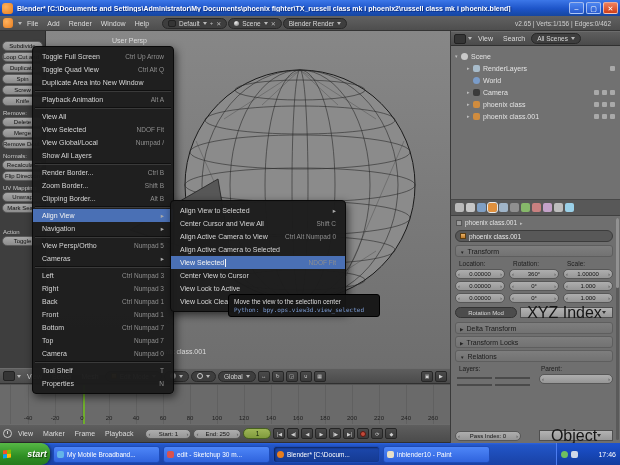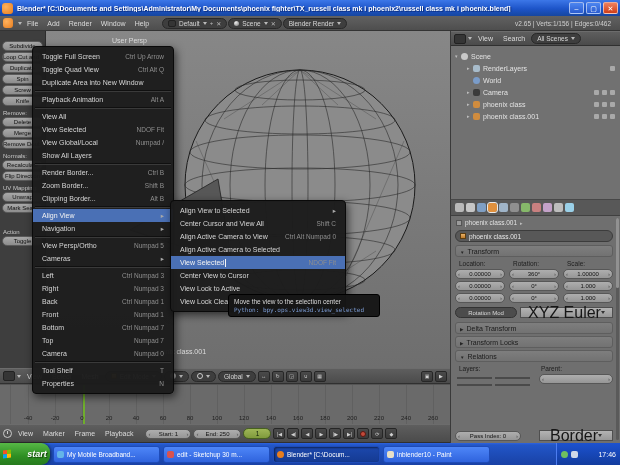--- a/index.html
+++ b/index.html
@@ -389,21 +389,21 @@
     <span class="pr nf" style="left:112px;top:69px;width:50px">1.00000</span>
     <span class="pr nf" style="left:4px;top:81px;width:50px">0.00000</span>
     <span class="pr nf" style="left:58px;top:81px;width:50px">0°</span>
     <span class="pr nf" style="left:112px;top:81px;width:50px">1.000</span>
     <span class="pr nf" style="left:4px;top:93px;width:50px">0.00000</span>
     <span class="pr nf" style="left:58px;top:93px;width:50px">0°</span>
     <span class="pr nf" style="left:112px;top:93px;width:50px">1.000</span>
 
     <span class="pr darkpill" style="left:4px;top:107px;width:62px">Rotation Mod</span>
     <span class="pr lightpill" style="left:69px;top:107px;width:93px;height:11px;justify-content:center">
-      <span>XYZ Euler</span>
+      <span>XYZ Index</span>
         <span class="dd"></span>
     </span>
 
     <div class="pr" style="left:4px;top:122px;width:158px">
       <span class="psec">
           <span class="trir"></span>
           <span>Delta Transform</span>
         </span>
     </div>
     <div class="pr" style="left:4px;top:136px;width:158px">
@@ -443,21 +443,21 @@
       <span class="lc"></span>
         <span class="lc"></span>
         <span class="lc"></span>
         <span class="lc"></span>
         <span class="lc"></span>
     </div>
     <span class="pr nf" style="left:88px;top:174px;width:74px"></span>
 
     <span class="pr nf" style="left:4px;top:231px;width:66px">Pass Index: 0</span>
     <span class="pr lightpill" style="left:88px;top:230px;width:74px;height:11px;justify-content:center">
-      <span>Border</span>
+      <span>Object</span>
         <span class="dd"></span>
     </span>
 
     <div class="pscroll">
         <span class="thumb"></span>
       </div>
   </div>
 
   <div class="menu" style="left:32px;top:46px;width:142px">
     <div class="mi">

